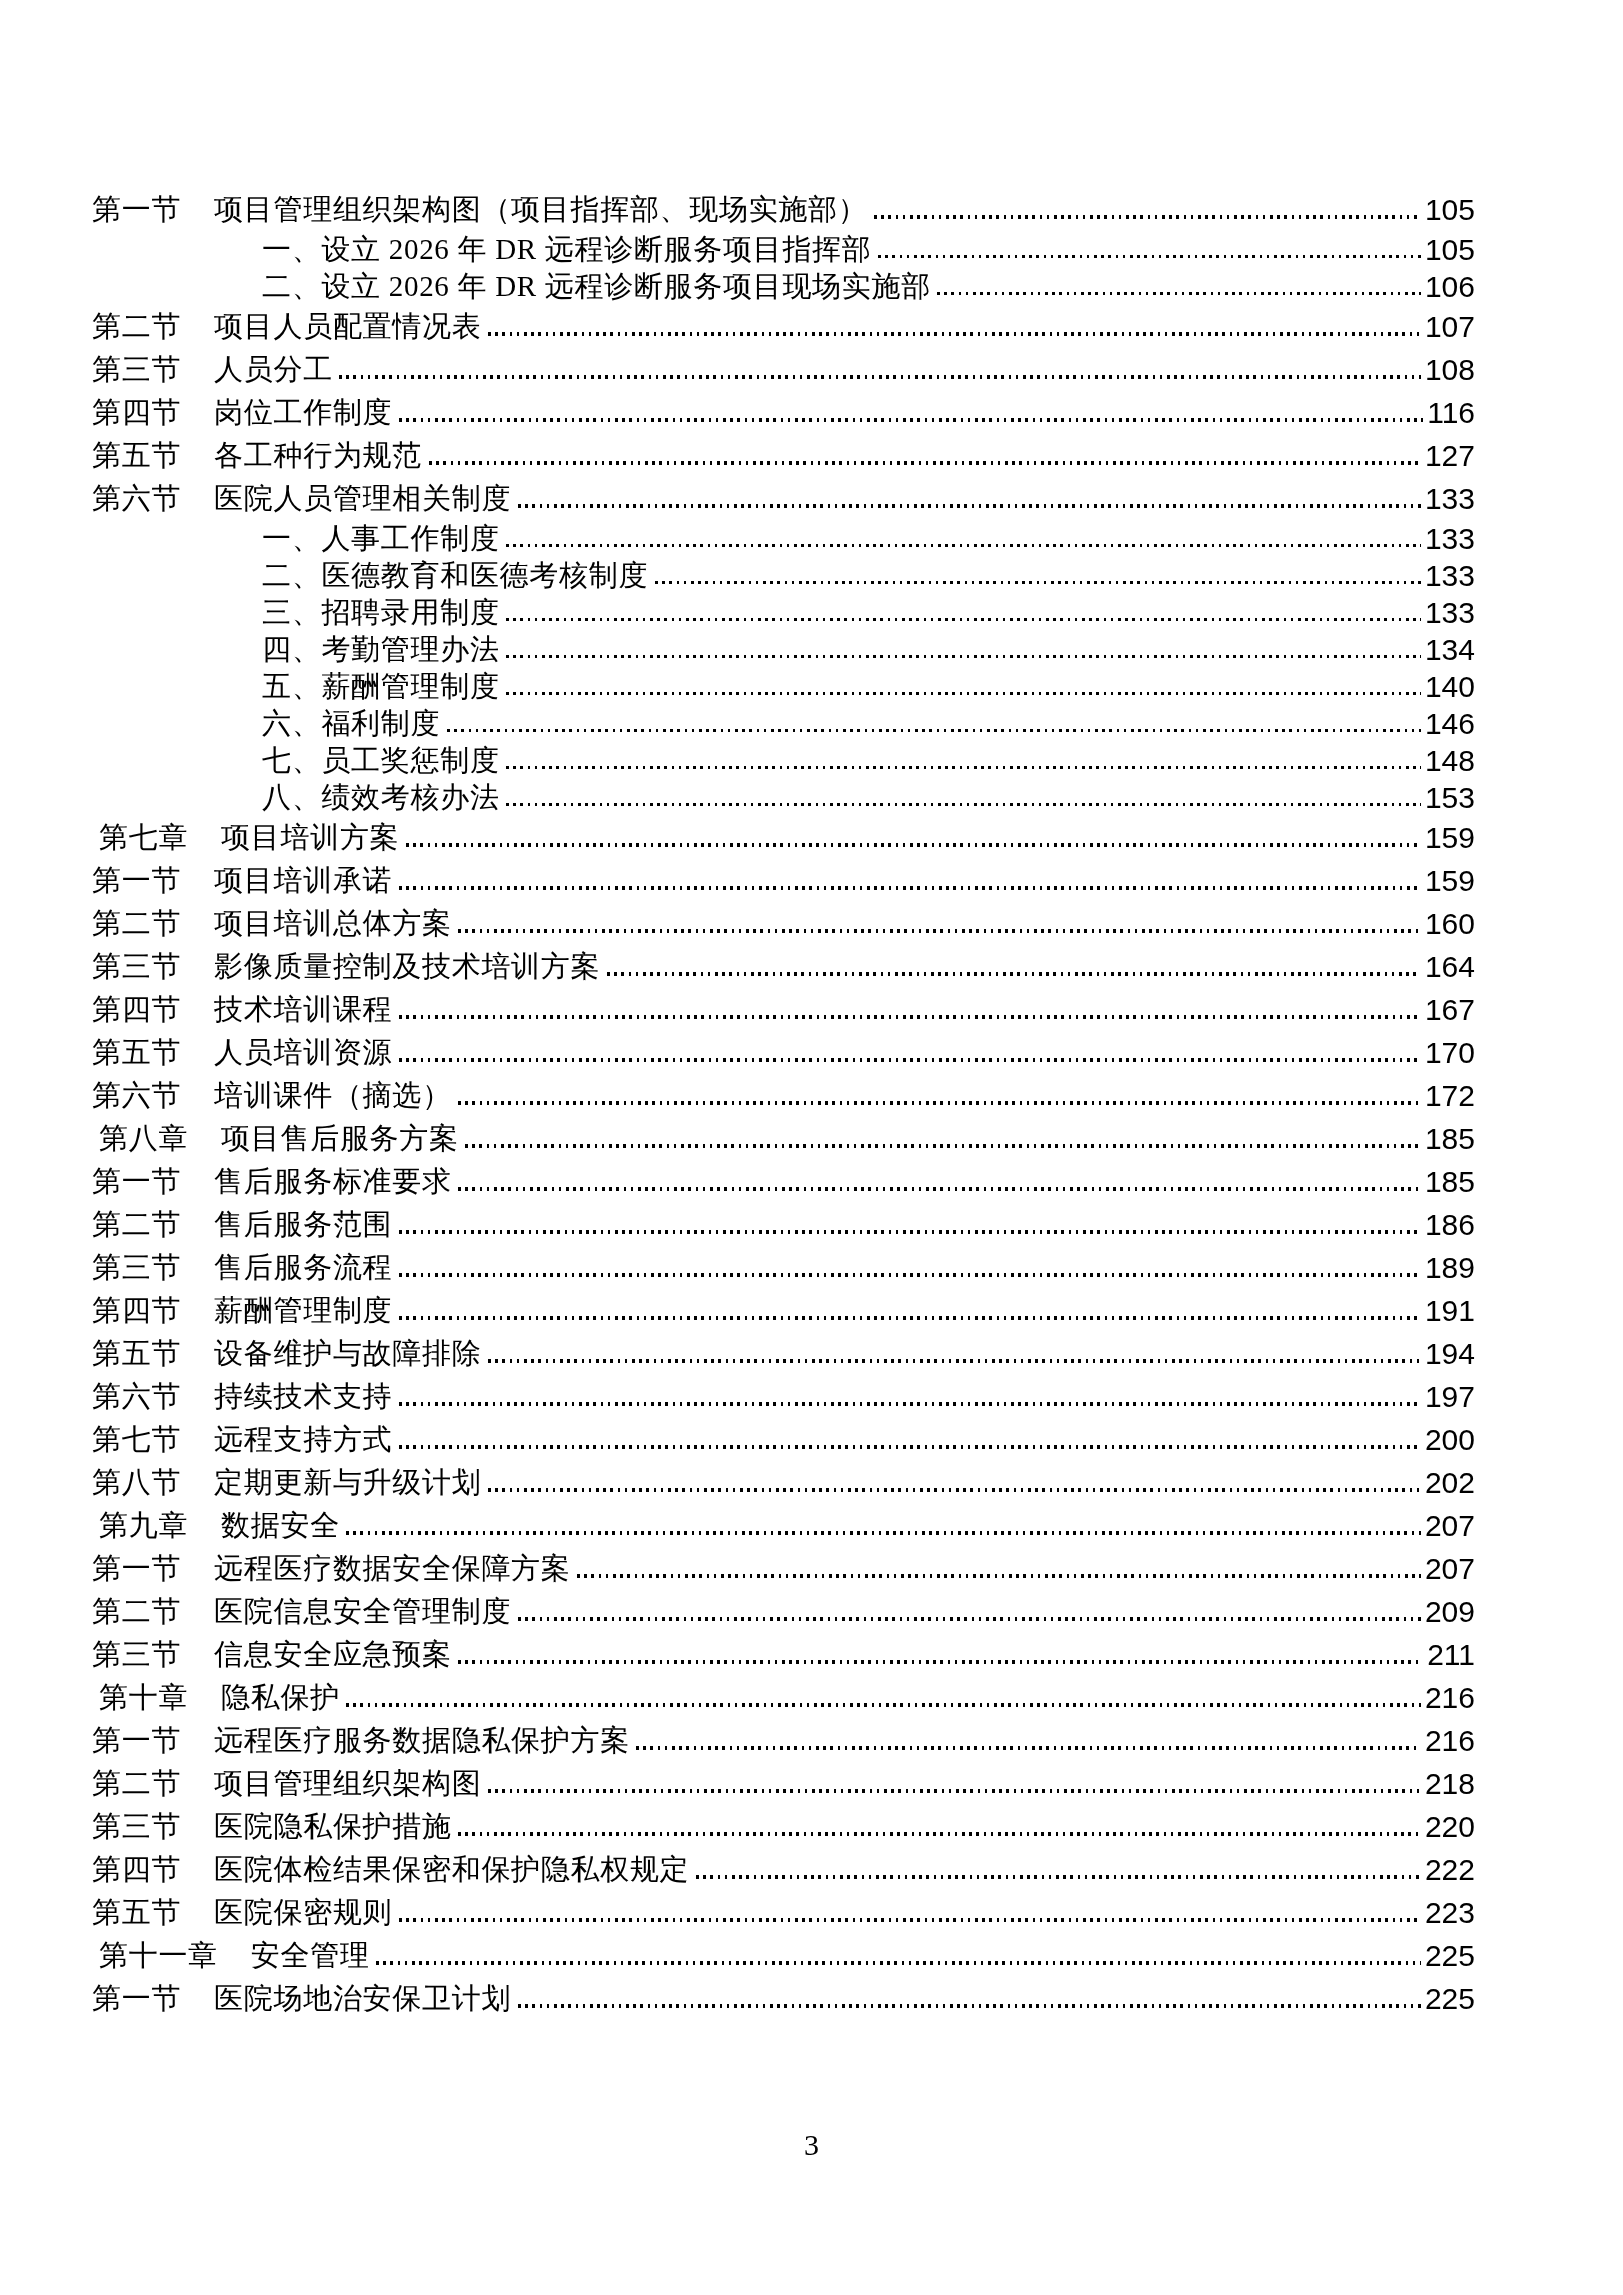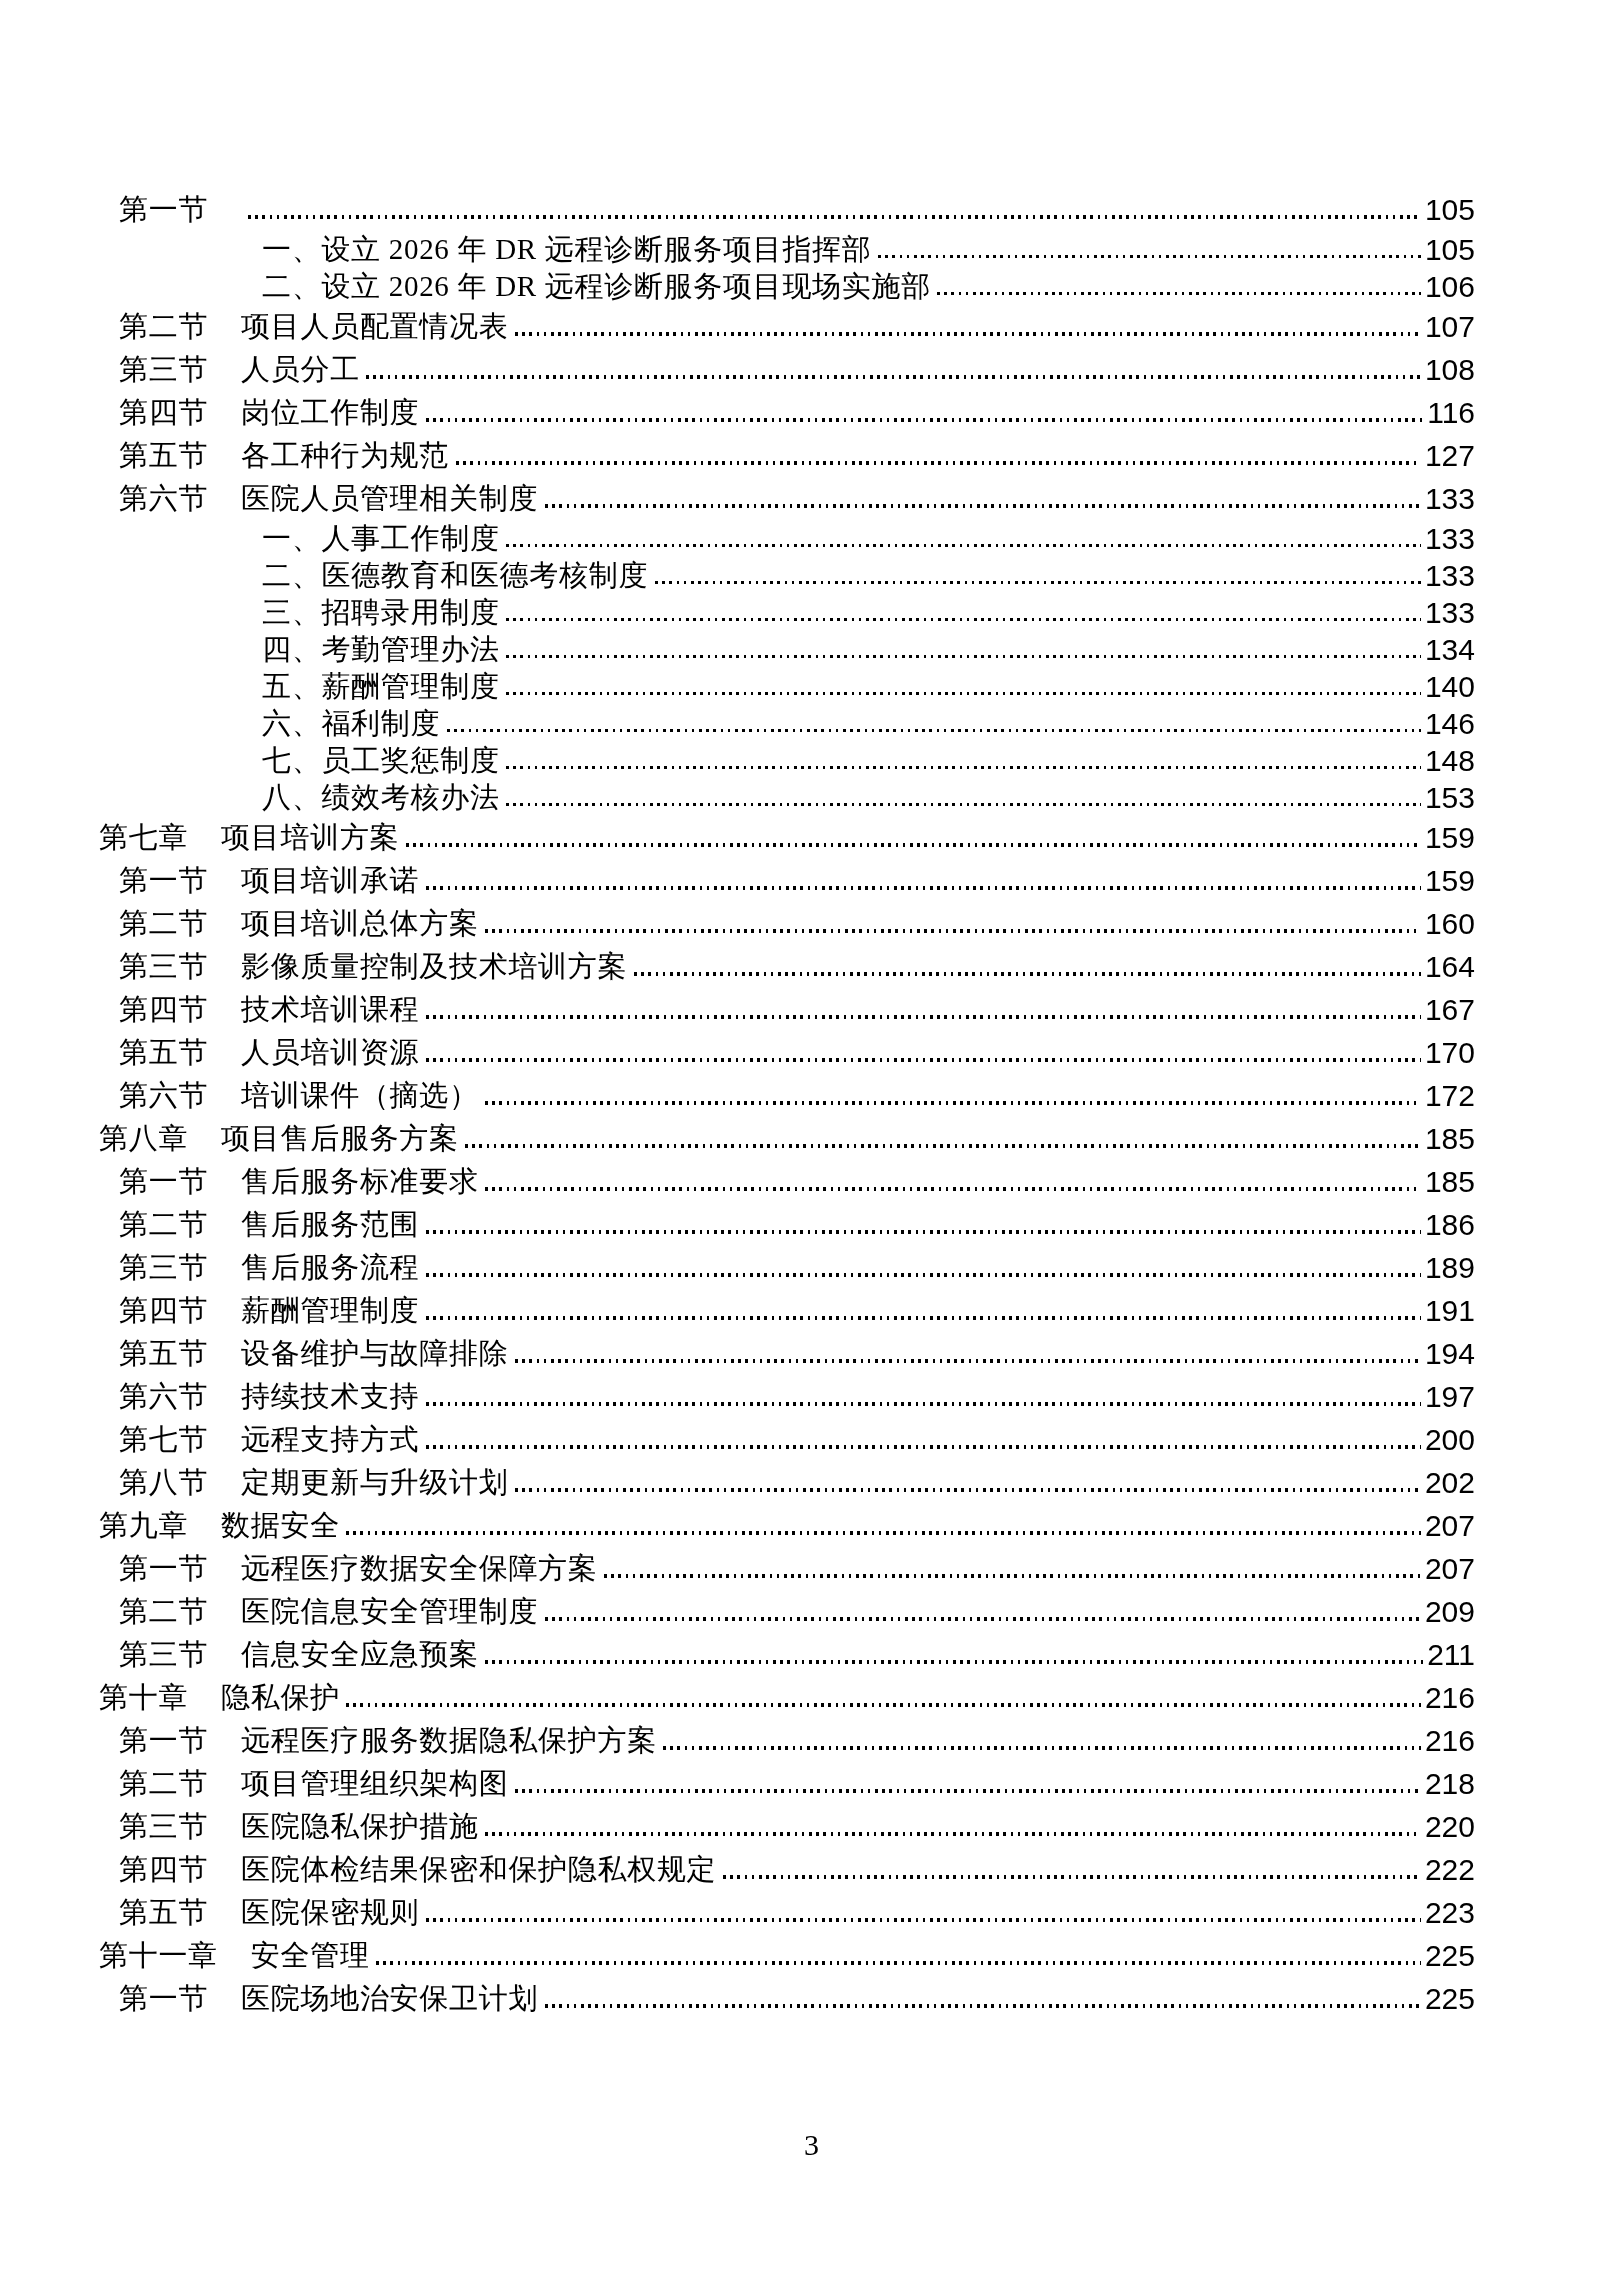--- a/index.html
+++ b/index.html
@@ -27,21 +27,21 @@
     align-items: center;
     box-sizing: border-box;
     padding-left: 147px;
     padding-right: 148px;
     height: 43px;
     font-size: 29px;
     line-height: 1;
     white-space: nowrap;
   }
   .entry.chapter { padding-left: 99px; height: 43px; }
-  .entry.section { padding-left: 119px; height: 43px; }
+  .entry.section { padding-left: 92px; height: 43px; }
   .entry.item    { padding-left: 262px; height: 37px; }
   .entry.chapter .label,
   .entry.section .label { margin-right: 33px; }
   .entry.item .label    { margin-right: 0; }
   .label, .title { letter-spacing: 0.7px; }
   .leader {
     flex: 1 1 auto;
     align-self: flex-end;
     height: 3.3px;
     margin-left: 6.5px;
@@ -65,20 +65,21 @@
     font-family: "Liberation Serif", "DejaVu Serif", serif;
   }
 </style>
 </head>
 <body>
 
 <div class="sheet">
   <div class="toc" id="toc">
       <div class="entry section">
     <span class="label">第一节</span>
+    <span class="title">项目管理组织架构图（项目指挥部、现场实施部）</span>
     <span class="leader"></span>
     <span class="pagenum">105</span>
   </div>
       <div class="entry item">
     <span class="label">一、</span>
     <span class="title">设立 2026 年 DR 远程诊断服务项目指挥部</span>
     <span class="leader"></span>
     <span class="pagenum">105</span>
   </div>
       <div class="entry item">

